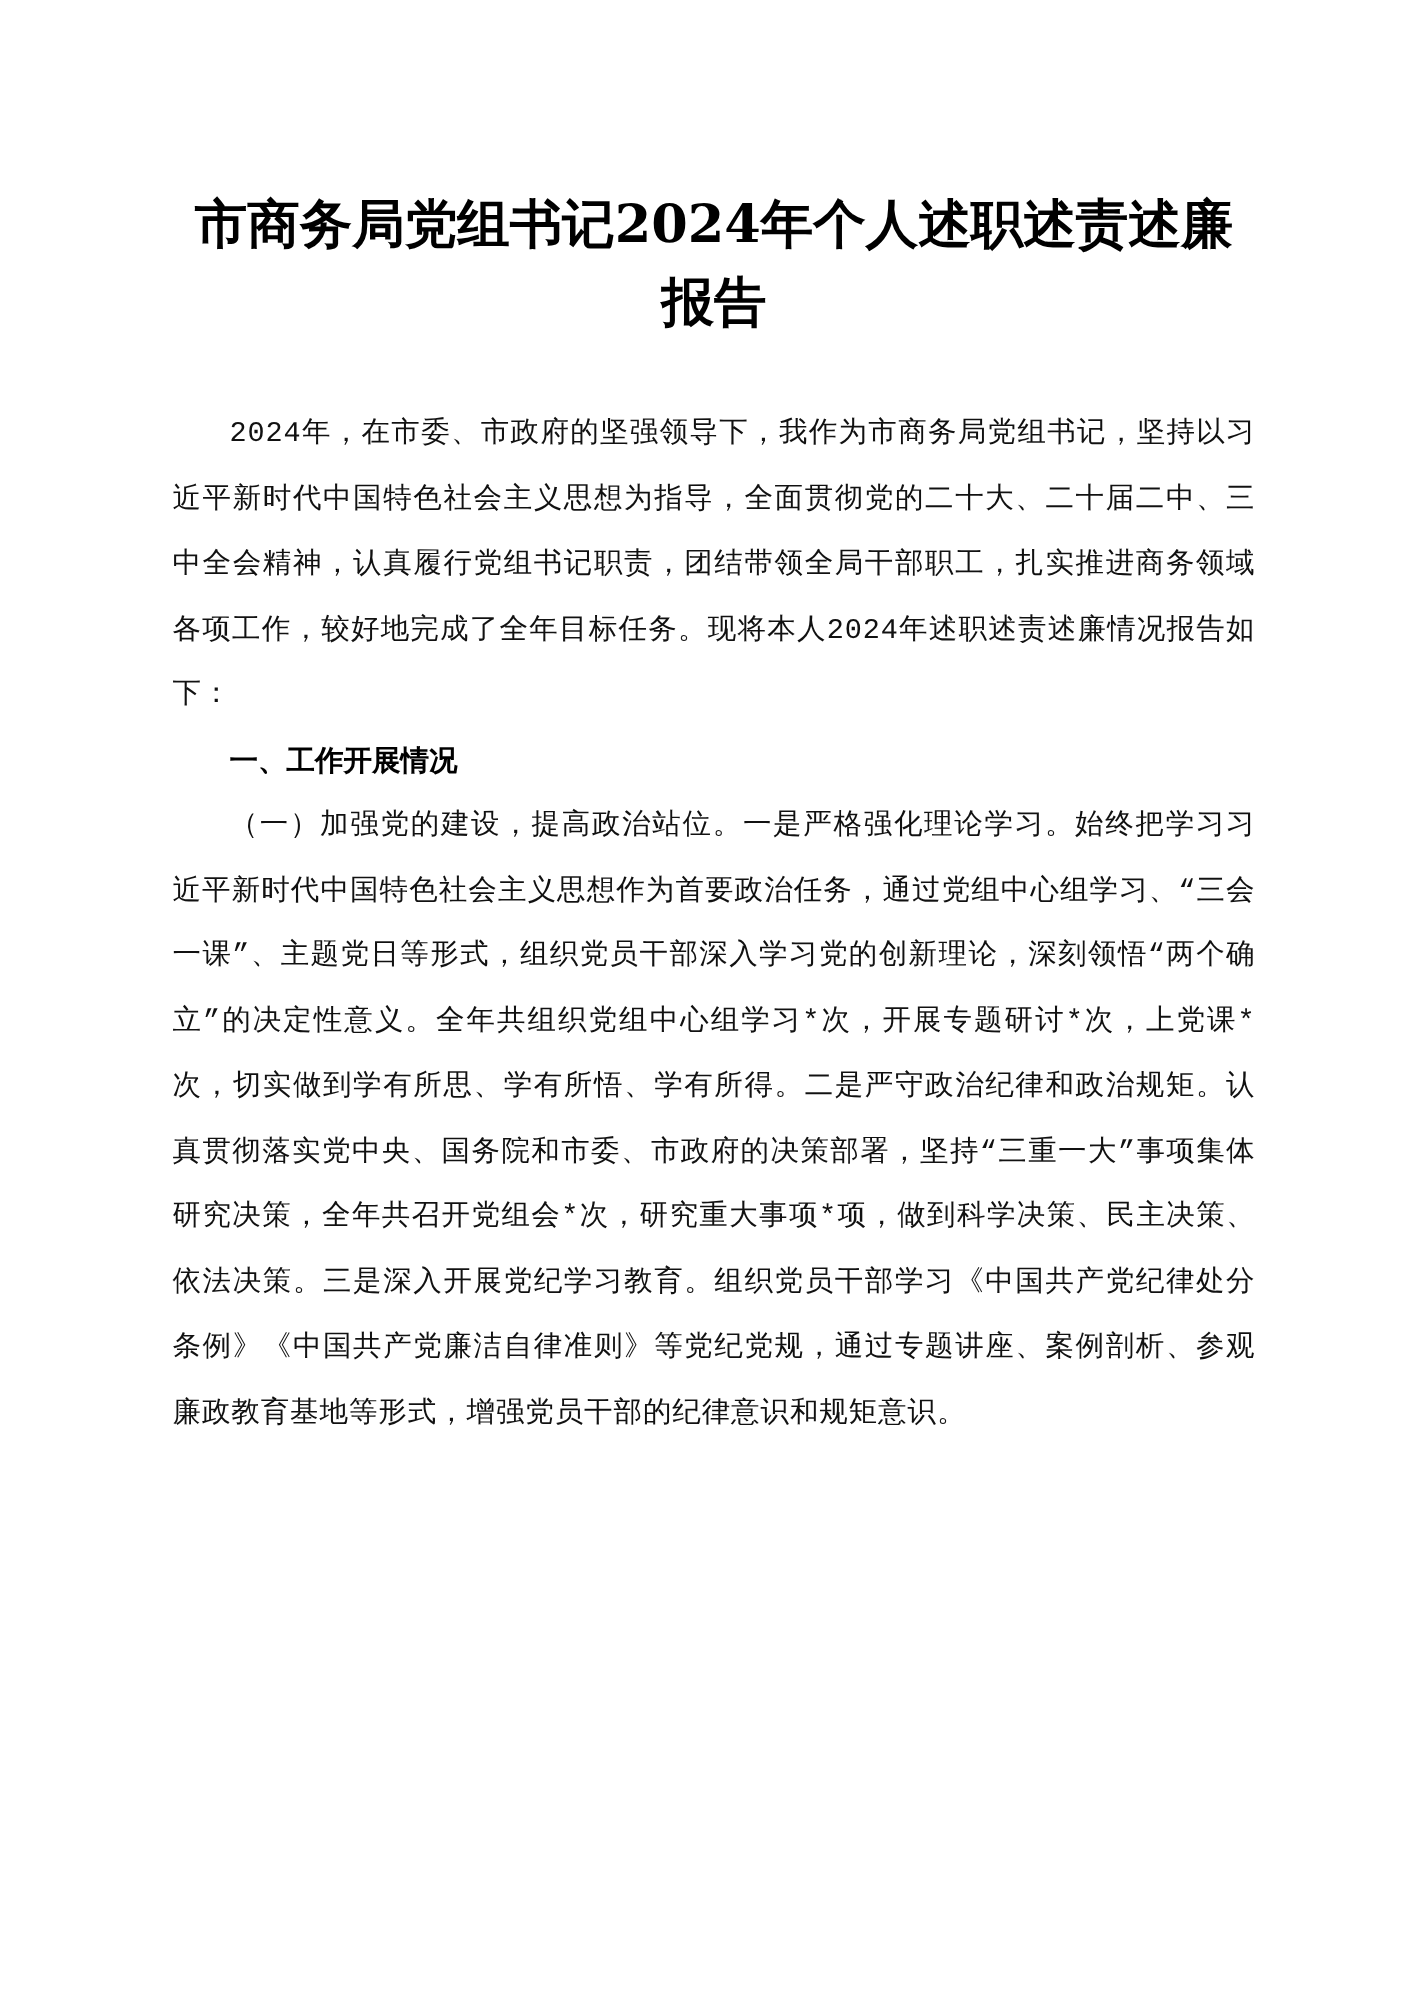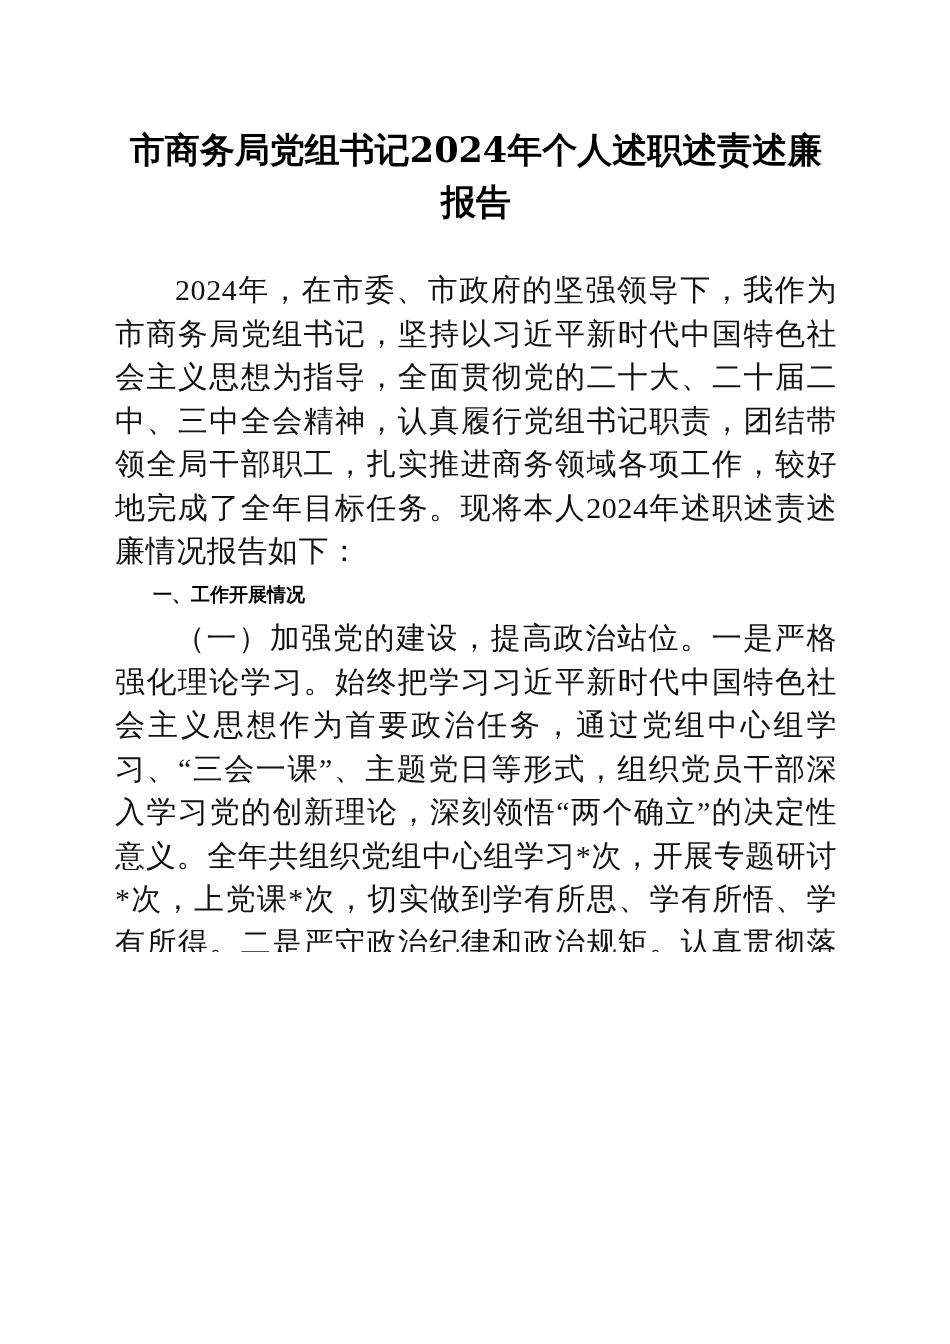--- a/index.html
+++ b/index.html
@@ -40,22 +40,22 @@
     font-size: 35px;
     line-height: 52px;
     letter-spacing: 0px;
     color: #000000;
     word-break: break-all;
   }
 
   
   .para {
     margin: 0;
-    font-family: Liberation Serif, serif;
-    font-size: 30px;
+    font-family: Liberation Mono, monospace;
+    font-size: 19px;
     line-height: 43.5px;
     text-align: justify;
     text-justify: inter-ideograph;
     text-indent: 2em;
     letter-spacing: 0.6px;
     color: #111111;
     word-break: break-all;
   }
 
   .para.first-para {

